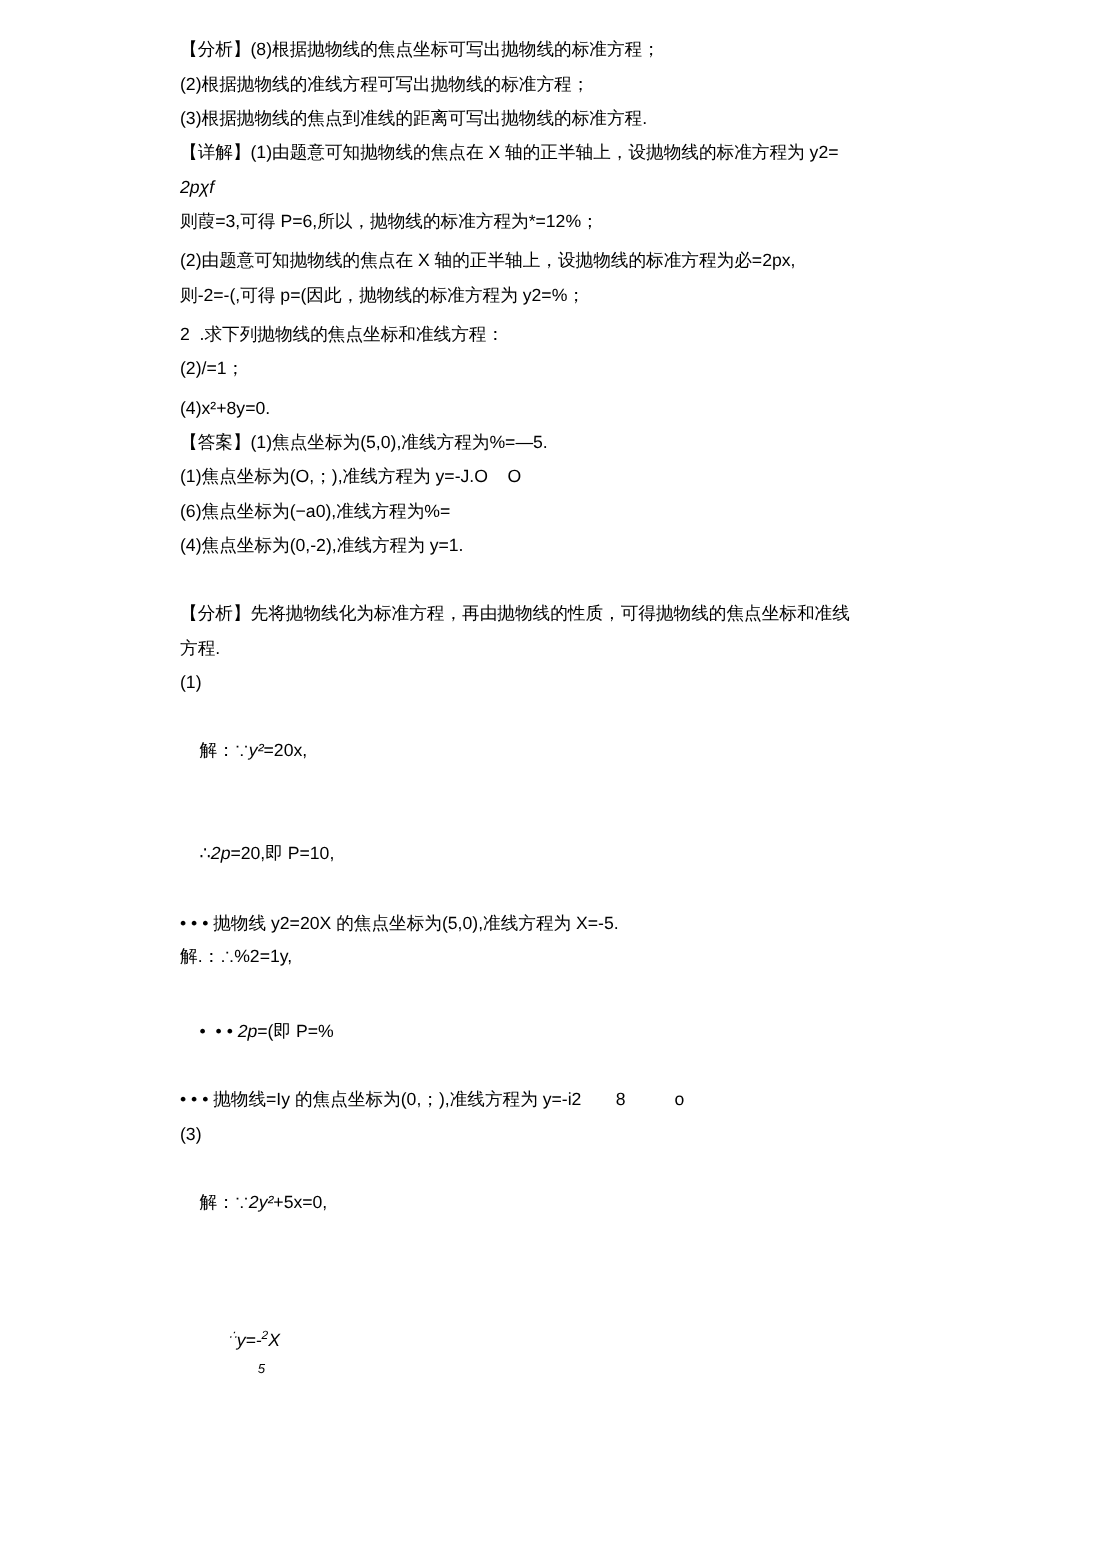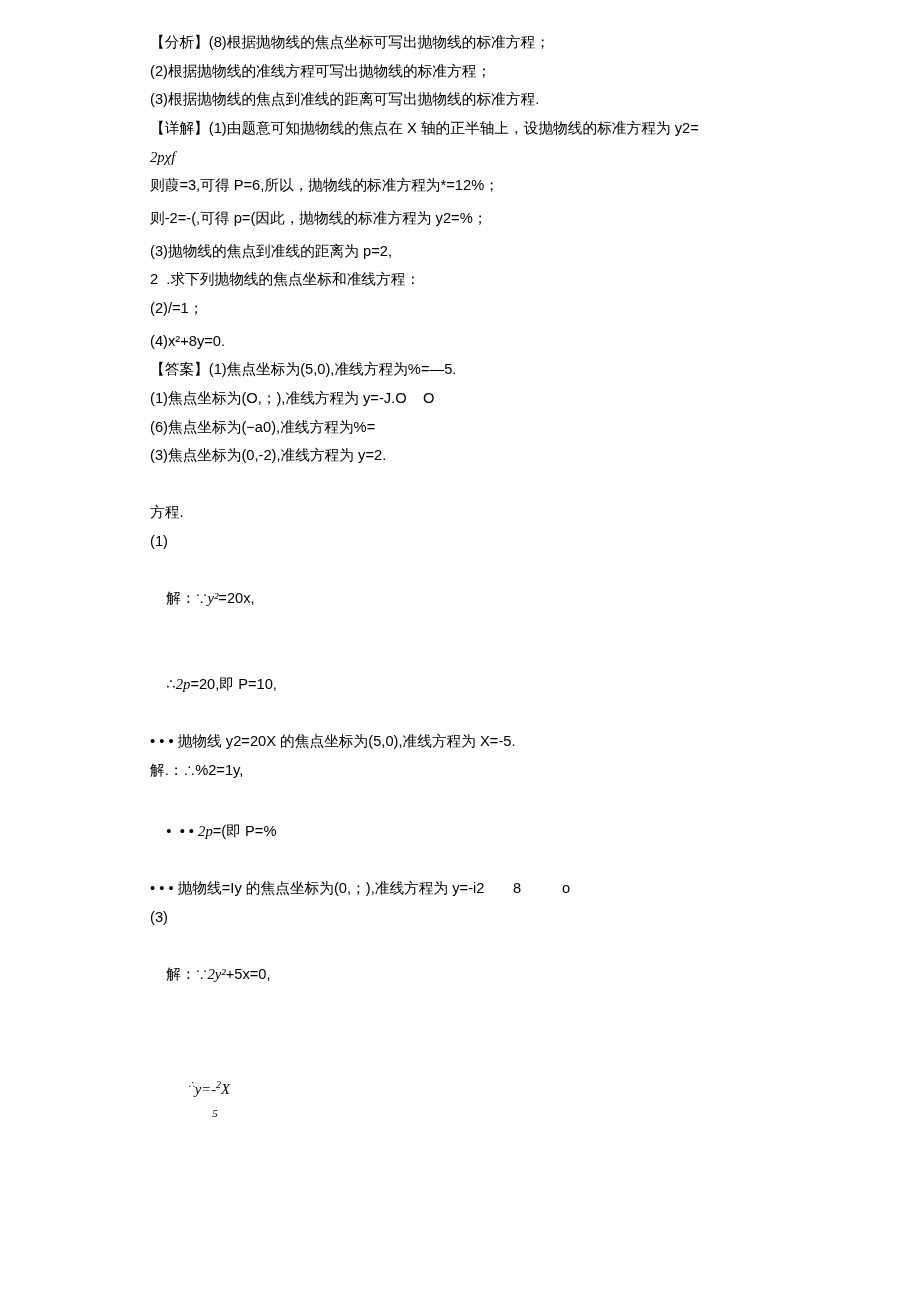--- a/index.html
+++ b/index.html
@@ -13,49 +13,50 @@
     min-height: 1301px;
     box-sizing: border-box;
     padding: 28px 150px 40px 150px;
     color: #000000;
     font-size: 14.7px;
     line-height: 1.95;
   }
   .line {
     white-space: pre-wrap;
   }
-  .italic { font-style: italic; font-family: Liberation Serif, serif; }
+  .italic { font-style: italic; }
   .pad-small { padding-bottom: 4px; }
 </style>
 </head>
 <body>
 
 <div class="page">
 
   <div class="line">【分析】(8)根据抛物线的焦点坐标可写出抛物线的标准方程；</div>
   <div class="line">(2)根据抛物线的准线方程可写出抛物线的标准方程；</div>
   <div class="line">(3)根据抛物线的焦点到准线的距离可写出抛物线的标准方程.</div>
   <div class="line">【详解】(1)由题意可知抛物线的焦点在 X 轴的正半轴上，设抛物线的标准方程为 y2=</div>
   <div class="line italic">2pχf</div>
   <div class="line pad-small">则葭=3,可得 P=6,所以，抛物线的标准方程为*=12%；</div>
 
+  <div class="line">(2)由题意可知抛物线的焦点在 X 轴的正半轴上，设抛物线的标准方程为必=2px,</div>
   <div class="line pad-small">则-2=-(,可得 p=(因此，抛物线的标准方程为 y2=%；</div>
 
-  <div class="line">(3)抛物线的焦点到准线的距离为 p=2,</div>
   <div class="line">2  .求下列抛物线的焦点坐标和准线方程：</div>
   <div class="line pad-small">(2)/=1；</div>
 
   <div class="line">(4)x²+8y=0.</div>
   <div class="line">【答案】(1)焦点坐标为(5,0),准线方程为%=—5.</div>
   <div class="line">(1)焦点坐标为(O,；),准线方程为 y=-J.O    O</div>
   <div class="line">(6)焦点坐标为(−a0),准线方程为%=</div>
-  <div class="line">(3)焦点坐标为(0,-2),准线方程为 y=2.</div>
+  <div class="line">(4)焦点坐标为(0,-2),准线方程为 y=1.</div>
 
   <div style="height:28px"></div>
 
+  <div class="line">【分析】先将抛物线化为标准方程，再由抛物线的性质，可得抛物线的焦点坐标和准线</div>
   <div class="line">方程.</div>
   <div class="line">(1)</div>
   <div class="line">
     <span>解：∵</span><span class="italic">y²</span><span>=20x,</span>
   </div>
   <div class="line">
     <span>∴</span><span class="italic">2p</span><span>=20,即 P=10,</span>
   </div>
   <div class="line">• • • 抛物线 y2=20X 的焦点坐标为(5,0),准线方程为 X=-5.</div>
   <div class="line pad-small">解.：∴%2=1y,</div>

